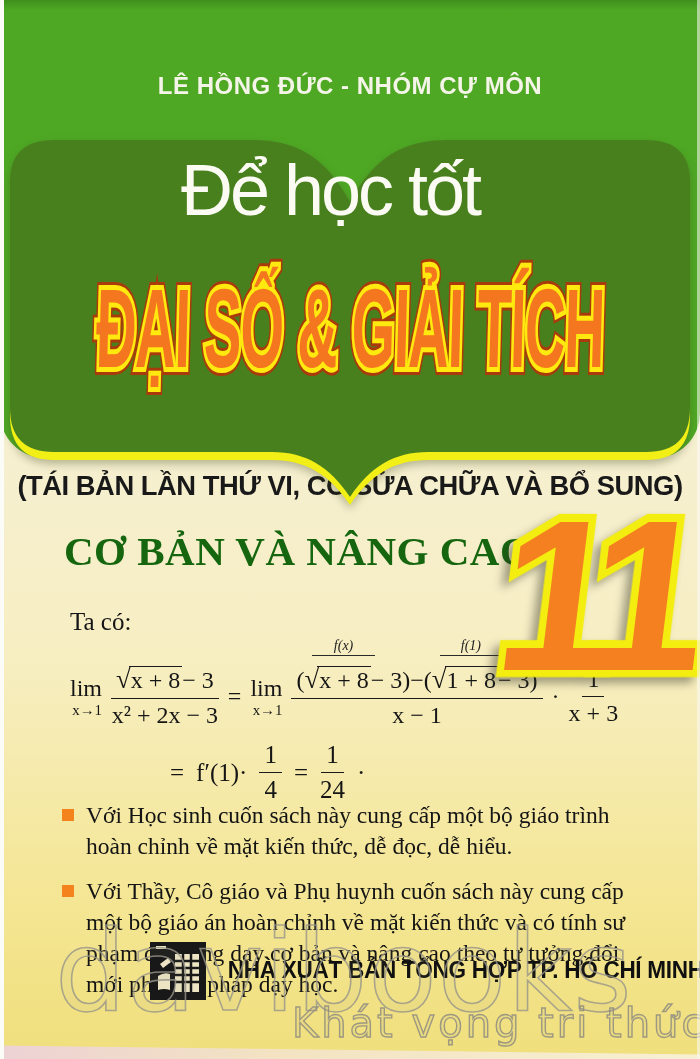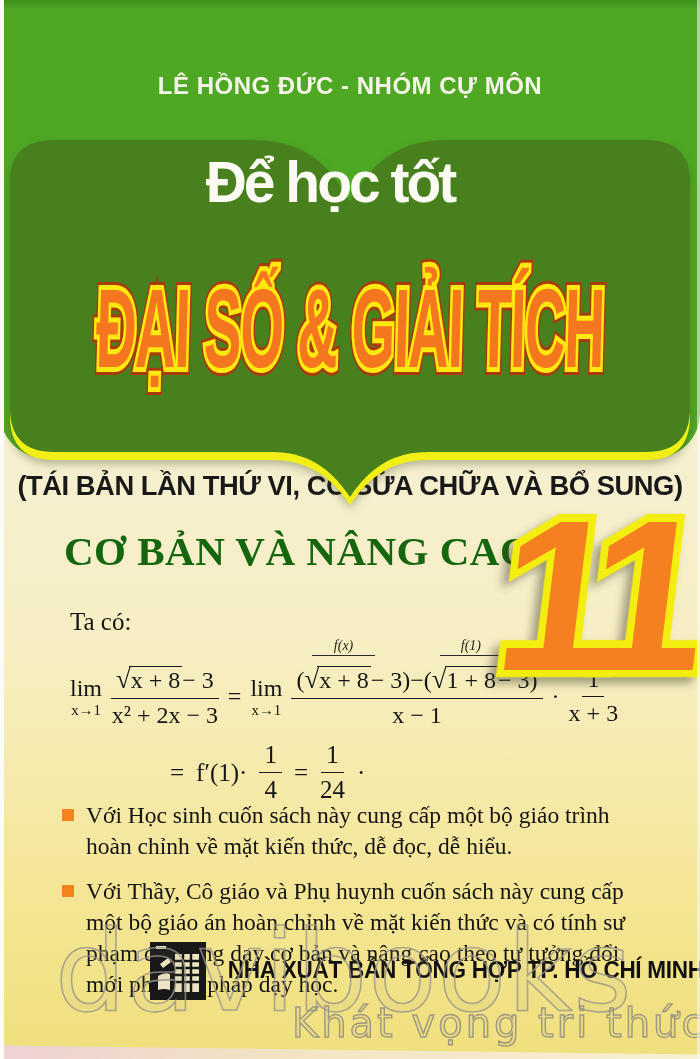--- a/index.html
+++ b/index.html
@@ -7,21 +7,21 @@
     background:linear-gradient(180deg,#efece2 0%,#f5f0d6 35%,#f7eec2 62%,#f4e694 85%,#f0df7c 100%);
     font-family:"Liberation Sans",sans-serif;}
   
   .green-zone{position:absolute;top:0;left:0;width:700px;height:458px;
     background:linear-gradient(180deg,#3f8f1d 0,#4ea824 10px,#4ea824 100%);
     border-radius:0 0 45px 45px;}
   .author{position:absolute;top:72px;left:0;width:100%;text-align:center;
     font-weight:700;font-size:24px;letter-spacing:.5px;color:#f4f5e8;z-index:4;}
   .banner-svg{position:absolute;top:128px;left:0;z-index:3;filter:drop-shadow(0 4px 4px rgba(60,70,25,.35));}
   .series{position:absolute;top:154px;left:0;width:660px;text-align:center;z-index:4;
-    font-size:57px;font-weight:700;letter-spacing:-3px;color:#fbfbf3;line-height:1;}
+    font-size:72px;font-weight:400;letter-spacing:-3px;color:#fbfbf3;line-height:1;}
   .title-wrap{position:absolute;top:270px;left:-350px;width:1400px;height:125px;z-index:4;
     transform:scaleX(.5) skewX(-3deg);transform-origin:700px 50%;}
   .title-wrap span{position:absolute;left:0;top:0;width:100%;text-align:center;white-space:nowrap;
     font-size:112px;line-height:1.05;font-weight:900;letter-spacing:-2px;}
   .t-rim{-webkit-text-stroke:16px #a83a0c;color:#a83a0c;}
   .t-stroke{-webkit-text-stroke:10px #ffe90f;color:#ffe90f;}
   .t-fill{color:#f4761f;}
   
   .edition{position:absolute;top:469px;left:0;width:100%;text-align:center;z-index:2;
     font-size:28.5px;font-weight:700;color:#191919;letter-spacing:-.5px;transform:scaleX(.96);}
@@ -41,21 +41,21 @@
   .m-line1{display:flex;align-items:center;gap:9px;font-size:24px;margin-top:28px;}
   .m-line2{display:flex;align-items:center;gap:12px;font-size:25px;margin-top:12px;margin-left:100px;}
   .frac{display:inline-flex;flex-direction:column;align-items:center;}
   .fnum{display:inline-flex;align-items:baseline;padding:0 5px 3px;border-bottom:1.8px solid #1a1a1a;white-space:nowrap;}
   .fden{padding-top:3px;white-space:nowrap;text-align:center;}
   .rad{position:relative;display:inline-flex;align-items:baseline;}
   .rsign{font-size:1.12em;margin-right:-2px;}
   .vinc{border-top:1.9px solid #1a1a1a;padding:0 2px;}
   .flabel{position:absolute;top:-26px;left:8px;right:-4px;text-align:center;font-style:italic;
     font-size:14px;border-bottom:1.2px solid #2a2a2a;padding-bottom:1px;color:#222;white-space:nowrap;}
-  .lim{display:inline-flex;flex-direction:column;align-items:center;line-height:1;}
+  .lim{display:inline-flex;flex-direction:column;align-items:flex-end;line-height:1;}
   .lim .sub{font-size:.62em;margin-top:3px;}
   
   .bullets{position:absolute;top:800px;left:62px;width:592px;z-index:2;
     font-family:"Liberation Serif","DejaVu Serif",serif;}
   .bullet-item{display:flex;margin-bottom:13px;}
   .sq{flex:0 0 12px;width:12px;height:12px;background:#f5831d;margin:9px 12px 0 0;}
   .bt{font-size:23.5px;line-height:1.33;color:#141414;}
   
   .pub-row{position:absolute;top:936px;left:148px;display:flex;align-items:center;gap:13px;z-index:2;}
   .logo{width:62px;height:68px;}

